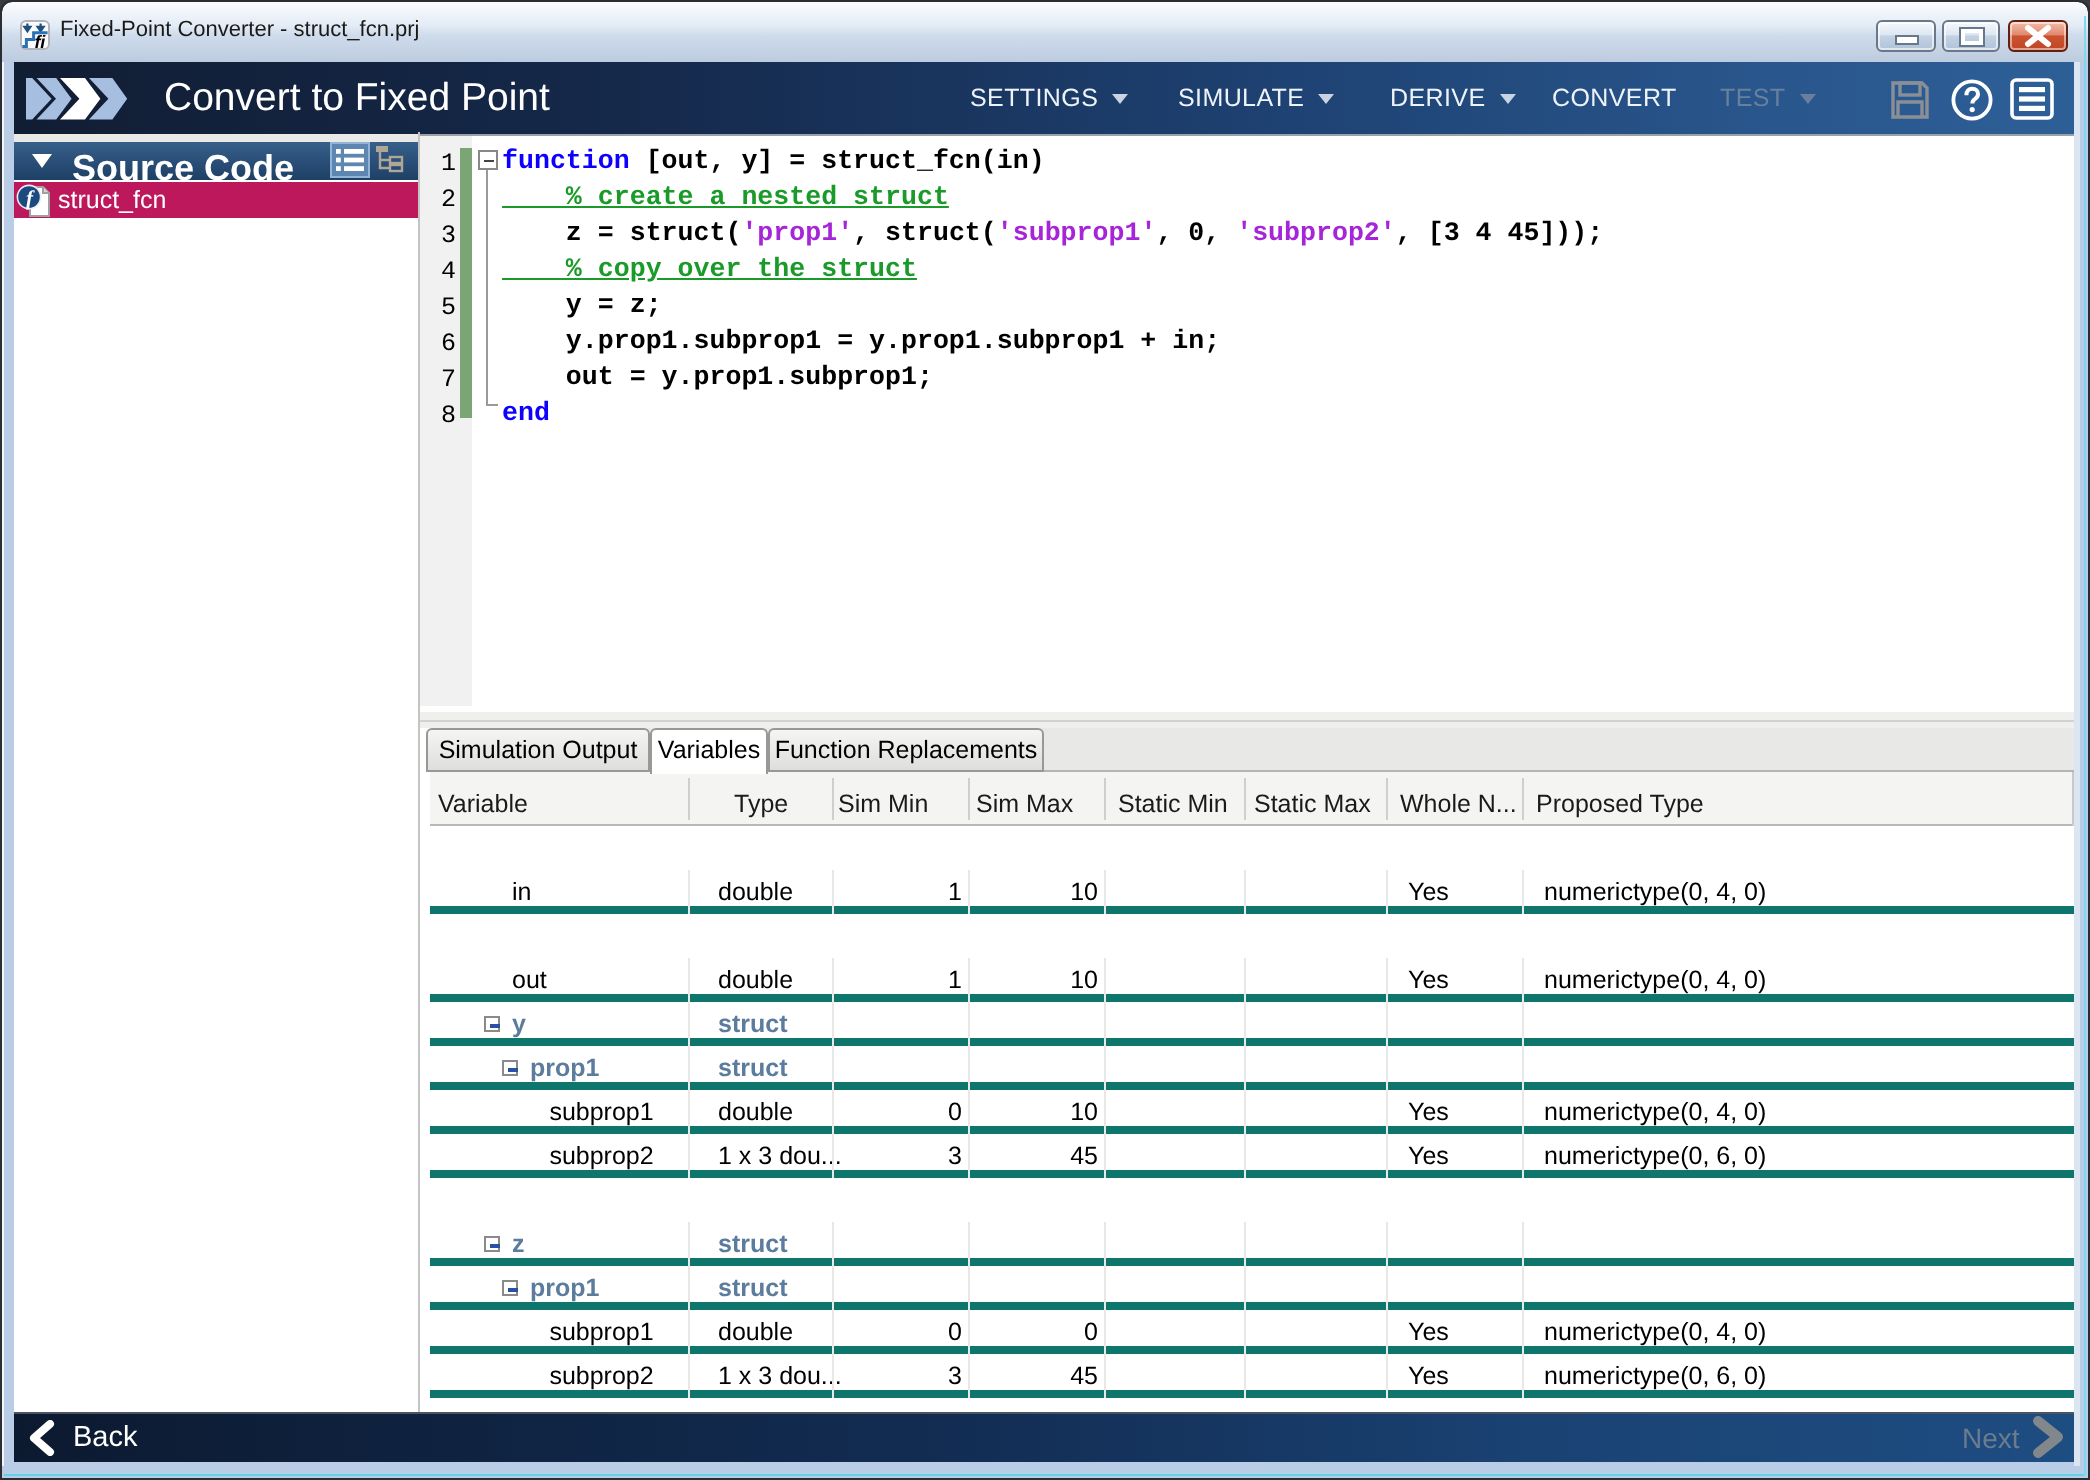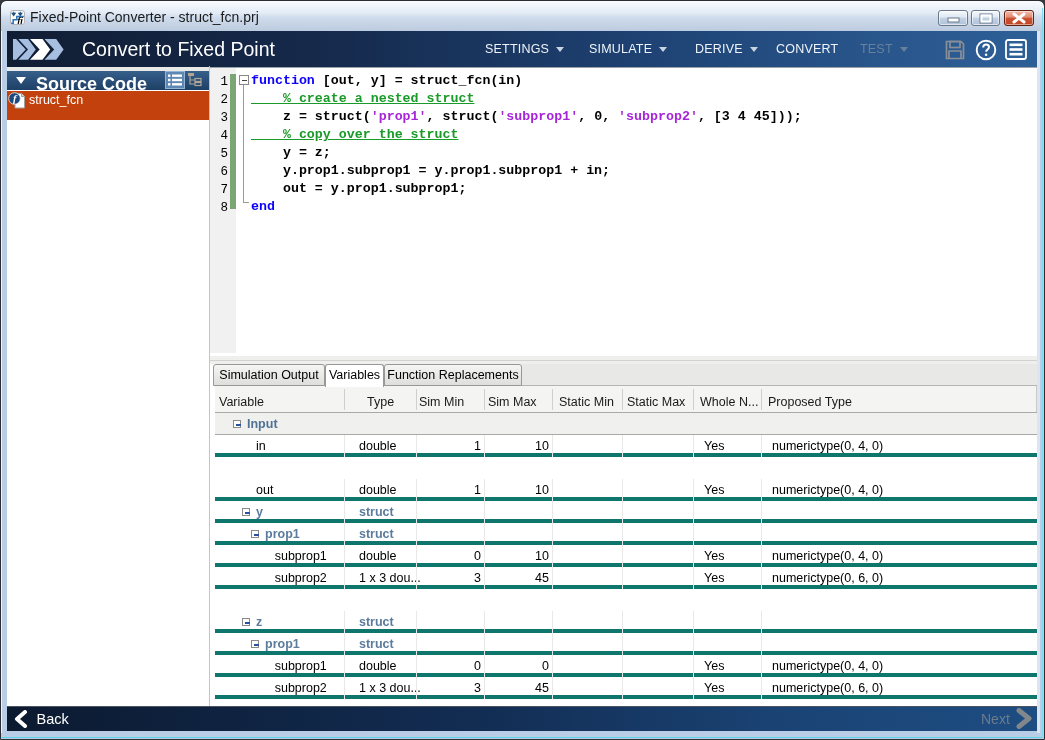--- a/index.html
+++ b/index.html
@@ -4,21 +4,21 @@
 <style>
 * { margin:0; padding:0; box-sizing:border-box; }
 html,body { width:1045px; height:740px; }
 body { position:relative; font-family:"Liberation Sans",sans-serif; background:#b9cde6; overflow:hidden; }
 .abs { position:absolute; }
 
 
 #winborder { left:0; top:0; width:1045px; height:740px; border:1px solid #2a2e33; border-radius:6px 6px 0 0; z-index:50; pointer-events:none; }
 #titlebar { left:1px; top:1px; width:1043px; height:30px; border-radius:5px 5px 0 0;
   background:linear-gradient(#fafcfe 0%, #e3ebf5 40%, #cfdcec 55%, #bccbdf 100%); }
-#titletext { left:30px; top:9px; font-size:14px; color:#1a1a1a; }
+#titletext { left:30px; top:9px; font-size:11px; color:#1a1a1a; }
 
 
 .wbtn { top:10px; height:16px; border:1px solid #6b7889; border-radius:3px; box-shadow: inset 0 0 0 1px rgba(255,255,255,0.6); }
 #btnmin  { left:938px; width:30px; background:linear-gradient(#f6f9fc 0%, #dde7f2 45%, #c3d2e4 50%, #b0c3da 100%); }
 #btnmax  { left:971px; width:29px; background:linear-gradient(#f6f9fc 0%, #dde7f2 45%, #c3d2e4 50%, #b0c3da 100%); }
 #btnclose{ left:1004px; width:30px; border-color:#63200f; border-radius:3px;
   background:linear-gradient(#f3bcab 0%, #e08a70 45%, #cc5331 50%, #c04524 100%);
   box-shadow: inset 0 0 0 1px rgba(255,255,255,0.5); }
 
 
@@ -29,21 +29,21 @@
 .menu .arr { display:inline-block; width:0; height:0; border-left:4px solid transparent; border-right:4px solid transparent; border-top:5px solid #c9d4e2; margin-left:7px; vertical-align:middle; }
 #menutest { color:#67809c; }
 #menutest .arr { border-top-color:#67809c; }
 
 
 #leftgap { left:7px; top:67px; width:202px; height:3.5px; background:#e9e9e7; }
 #srcheader { left:7px; top:70.5px; width:202px; height:19.5px;
   background:linear-gradient(#36608a 0%, #2a4f78 50%, #1e4065 100%); }
 #srcheader .tri { position:absolute; left:9px; top:6px; width:0; height:0; border-left:5px solid transparent; border-right:5px solid transparent; border-top:7px solid #ffffff; }
 #srcheader .lbl { position:absolute; left:29px; top:3px; font-size:18px; font-weight:bold; color:#ffffff; }
-#selrow { left:7px; top:91px; width:202px; height:29px; background:#c2410c; }
+#selrow { left:7px; top:91px; width:202px; height:18px; background:#be185d; }
 #selrow .lbl { position:absolute; left:22px; top:2px; font-size:12.5px; color:#ffffff; }
 #panelwhite { left:7px; top:90px; width:202px; height:617px; background:#ffffff; }
 #midgap { left:209px; top:67.5px; width:6px; height:639.5px; background:#ffffff; }
 #paneldiv { left:209px; top:66px; width:1px; height:641px; background:#c4c4c2; }
 
 
 #codearea { left:215px; top:67.5px; width:822px; height:288.5px; background:#ffffff; }
 #gutter { left:210px; top:67.5px; width:26px; height:285.5px; background:#f1f1f1; }
 #greenbar { left:230px; top:74px; width:6px; height:135px; background:#7ba575; }
 .lnum { position:absolute; width:18px; text-align:right; font-size:12.5px; color:#000; font-family:"Liberation Mono",monospace; }
@@ -236,26 +236,20 @@
     <div class="hlbl" style="left:412px;">Static Max</div>
     <div class="hsep" style="left:407px;"></div>
     <div class="hlbl" style="left:485px;">Whole N...</div>
     <div class="hsep" style="left:478px;"></div>
     <div class="hlbl" style="left:553px;">Proposed Type</div>
     <div class="hsep" style="left:546px;"></div>
   </div>
 <div class="abs" style="left:1036px; top:386px; width:1px; height:321px; background:#c9c9c7;"></div>
 
 <div class="abs" id="tbody">
-    <div class="trow grow" style="top:0px;">
-      <div class="exp" style="left:18px;">
-        <i></i>
-      </div>
-      <div class="gtext" style="left:32px;">Input</div>
-    </div>
     <div class="trow drow" style="top:22px;">
       <div class="cell" style="left:41px;">in</div>
       <div class="cell" style="left:144px;">double</div>
       <div class="cell" style="left:201px; width:65px; text-align:right;">1</div>
       <div class="cell" style="left:269px; width:65px; text-align:right;">10</div>
       <div class="cell" style="left:489px;">Yes</div>
       <div class="cell" style="left:557px;">numerictype(0, 4, 0)</div>
       <div class="colsep" style="left:129px;"></div>
       <div class="colsep" style="left:201px;"></div>
       <div class="colsep" style="left:269px;"></div>

